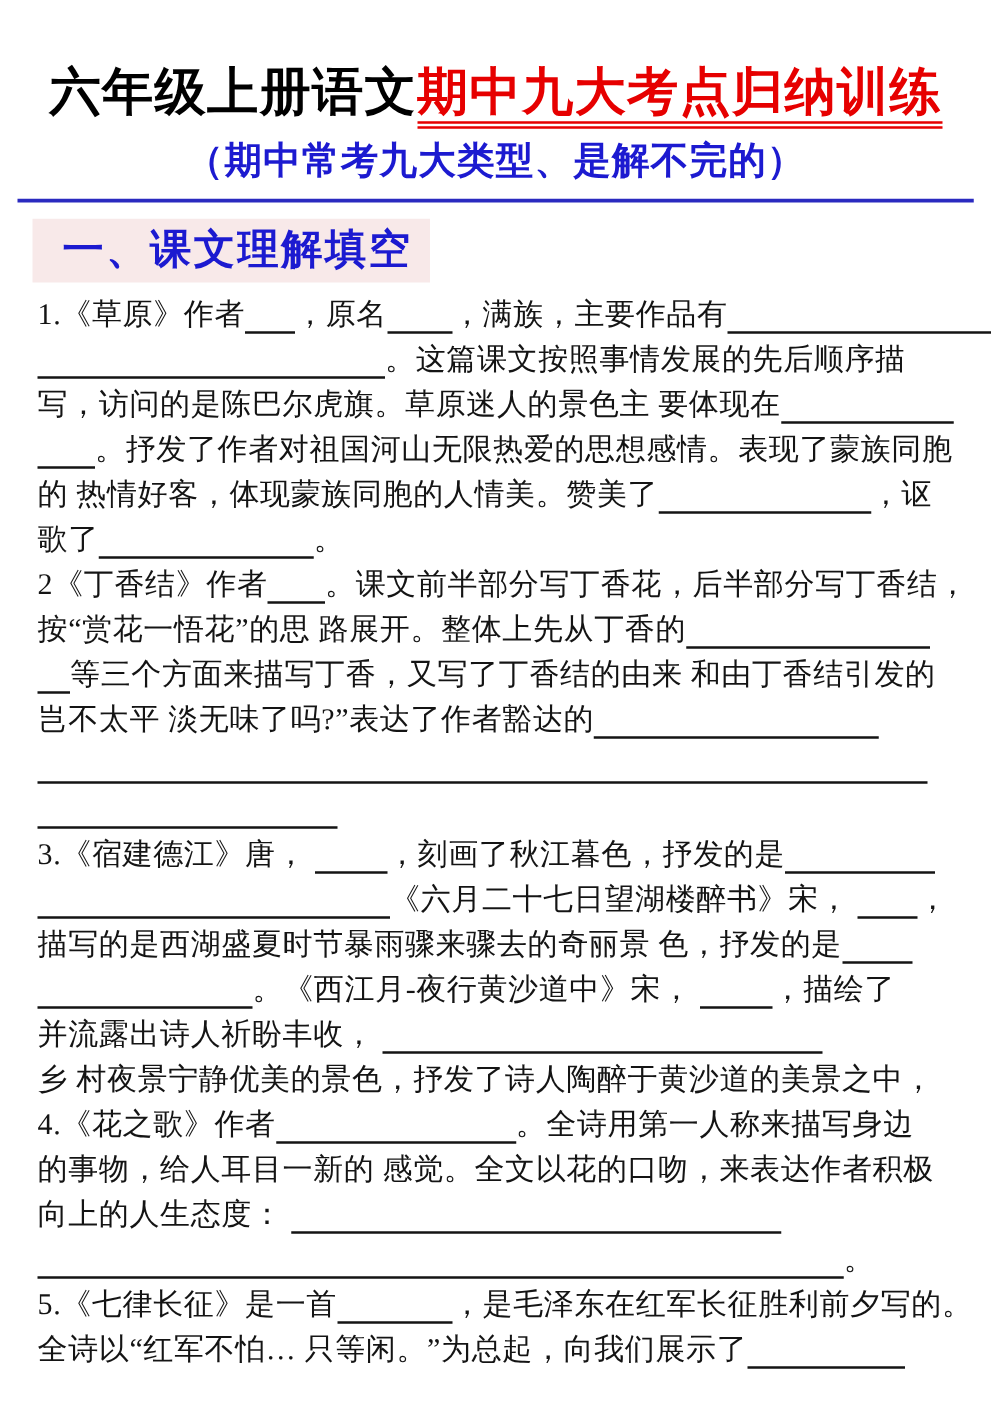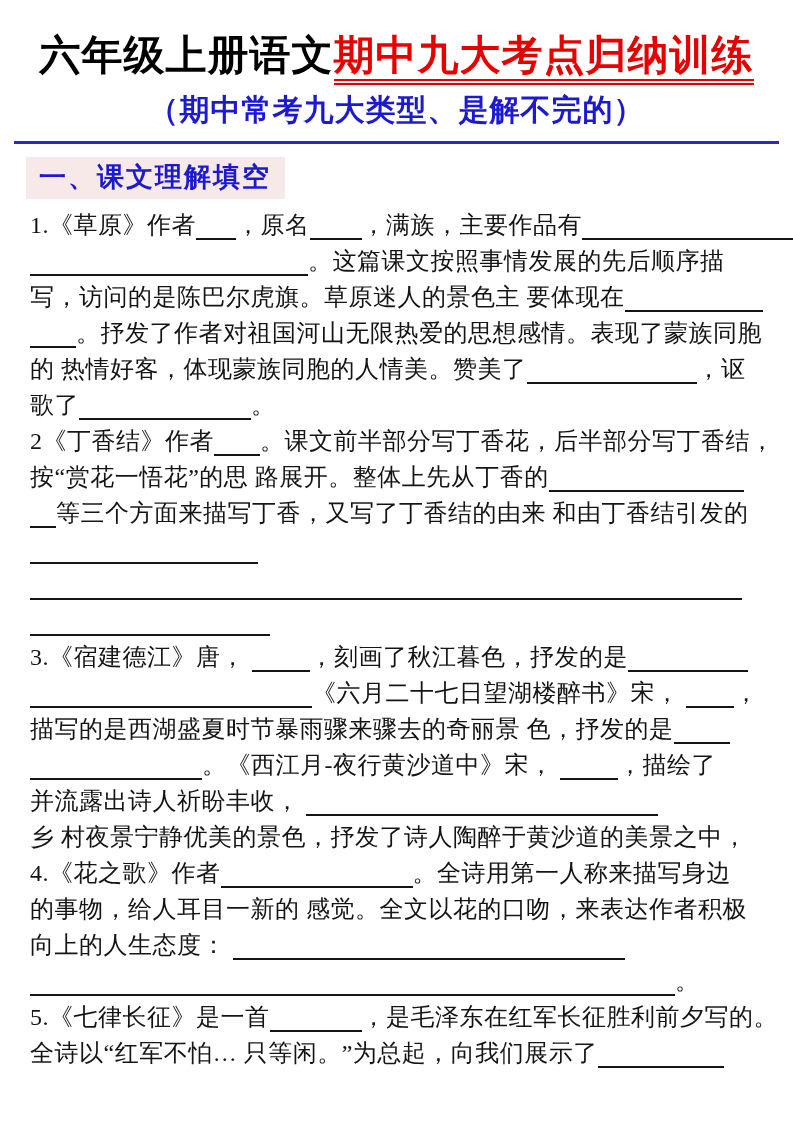--- a/index.html
+++ b/index.html
@@ -8,21 +8,21 @@
     --heading-bg:#f8e9e9;
     --ink:#141414;
   }
   html,body{margin:0;padding:0;}
   body{
     width:793px;height:1122px;background:#ffffff;overflow:hidden;
     font-family:"Liberation Serif","DejaVu Serif",serif;
     color:var(--ink);
   }
   .page{width:793px;height:1122px;position:relative;}
-  .header{padding-top:30px;text-align:center;}
+  .header{padding-top:48px;text-align:center;}
   .title{
     font-size:41px;font-weight:900;letter-spacing:1px;line-height:1.25;
     white-space:nowrap;
   }
   .title-black{color:#000000;}
   .title-red{
     color:var(--accent-red);
     border-bottom:6px double var(--accent-red);
     padding-bottom:1px;
   }
@@ -32,24 +32,24 @@
     color:var(--accent-blue);
     white-space:nowrap;
   }
   .divider{
     height:0;border:none;border-top:3px solid #2a2ac0;
     margin:10px 14px 0 14px;
   }
   .section-heading{
     display:inline-block;
     margin:13px 0 0 26px;
-    font-size:27px;font-weight:800;letter-spacing:2px;
+    font-size:33px;font-weight:800;letter-spacing:2px;
     color:var(--accent-blue);
     background:var(--heading-bg);
-    padding:2px 14px 4px 13px;
+    padding:2px 14px 4px 24px;
   }
   .content{
     margin:8px 0 0 30px;
     width:740px;
   }
   .line{
     height:36px;line-height:36px;
     font-size:24px;font-weight:400;
     white-space:nowrap;overflow:visible;
     letter-spacing:0.5px;
@@ -80,21 +80,21 @@
   <div class="content">
       <div class="line"><span>1.《草原》作者</span><span class="blank" style="width: 40px;"></span><span>，原名</span><span class="blank" style="width: 52px;"></span><span>，满族，主要作品有</span><span class="blank" style="width: 225px;"></span></div>
       <div class="line"><span class="blank" style="width: 278px;"></span><span>。这篇课文按照事情发展的先后顺序描</span></div>
       <div class="line"><span>写，访问的是陈巴尔虎旗。草原迷人的景色主  要体现在</span><span class="blank" style="width: 138px;"></span></div>
       <div class="line"><span class="blank" style="width: 46px;"></span><span>。抒发了作者对祖国河山无限热爱的思想感情。表现了蒙族同胞</span></div>
       <div class="line"><span>的  热情好客，体现蒙族同胞的人情美。赞美了</span><span class="blank" style="width: 170px;"></span><span>，讴</span></div>
       <div class="line"><span>歌了</span><span class="blank" style="width: 172px;"></span><span>。</span></div>
       <div class="line"><span>2《丁香结》作者</span><span class="blank" style="width: 46px;"></span><span>。课文前半部分写丁香花，后半部分写丁香结，</span></div>
       <div class="line"><span>按“赏花一悟花”的思 路展开。整体上先从丁香的</span><span class="blank" style="width: 195px;"></span></div>
       <div class="line"><span class="blank" style="width: 26px;"></span><span>等三个方面来描写丁香，又写了丁香结的由来 和由丁香结引发的</span></div>
-      <div class="line"><span class="blank" style="width: 228px;"></span></div>
+      <div class="line"><span>岂不太平 淡无味了吗?”表达了作者豁达的</span><span class="blank" style="width: 228px;"></span></div>
       <div class="line"><span class="blank" style="width: 712px;"></span></div>
       <div class="line"><span class="blank" style="width: 240px;"></span></div>
       <div class="line"><span>3.《宿建德江》唐， </span><span class="blank" style="width: 58px;"></span><span>，刻画了秋江暮色，抒发的是</span><span class="blank" style="width: 120px;"></span></div>
       <div class="line"><span class="blank" style="width: 282px;"></span><span>《六月二十七日望湖楼醉书》宋， </span><span class="blank" style="width: 48px;"></span><span>，</span></div>
       <div class="line"><span>描写的是西湖盛夏时节暴雨骤来骤去的奇丽景 色，抒发的是</span><span class="blank" style="width: 56px;"></span></div>
       <div class="line"><span class="blank" style="width: 172px;"></span><span>。《西江月-夜行黄沙道中》宋， </span><span class="blank" style="width: 58px;"></span><span>，描绘了</span></div>
       <div class="line"><span>并流露出诗人祈盼丰收， </span><span class="blank" style="width: 352px;"></span></div>
       <div class="line"><span>乡 村夜景宁静优美的景色，抒发了诗人陶醉于黄沙道的美景之中，</span></div>
       <div class="line"><span>4.《花之歌》作者</span><span class="blank" style="width: 192px;"></span><span>。全诗用第一人称来描写身边</span></div>
       <div class="line"><span>的事物，给人耳目一新的 感觉。全文以花的口吻，来表达作者积极</span></div>

